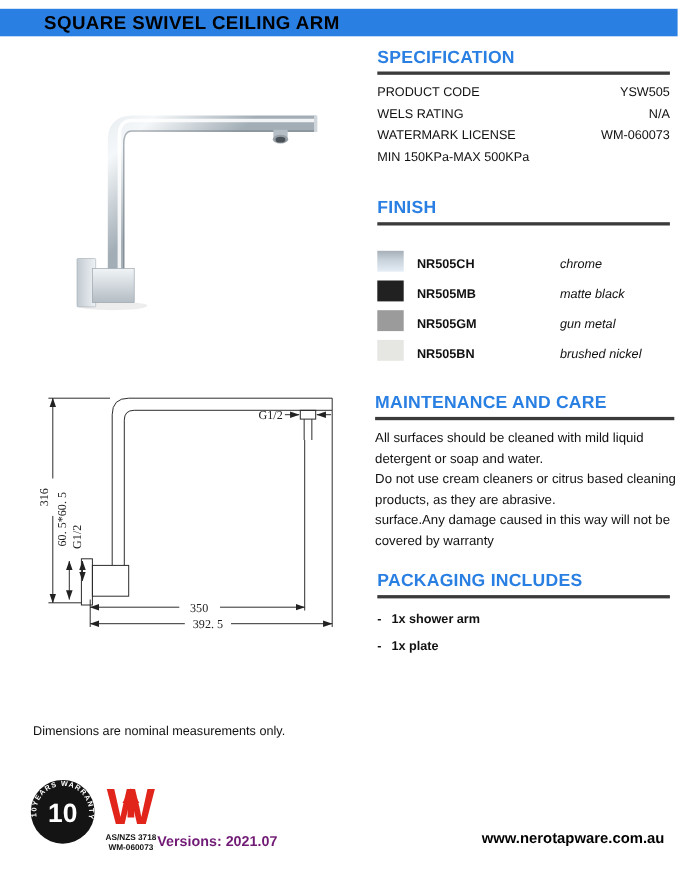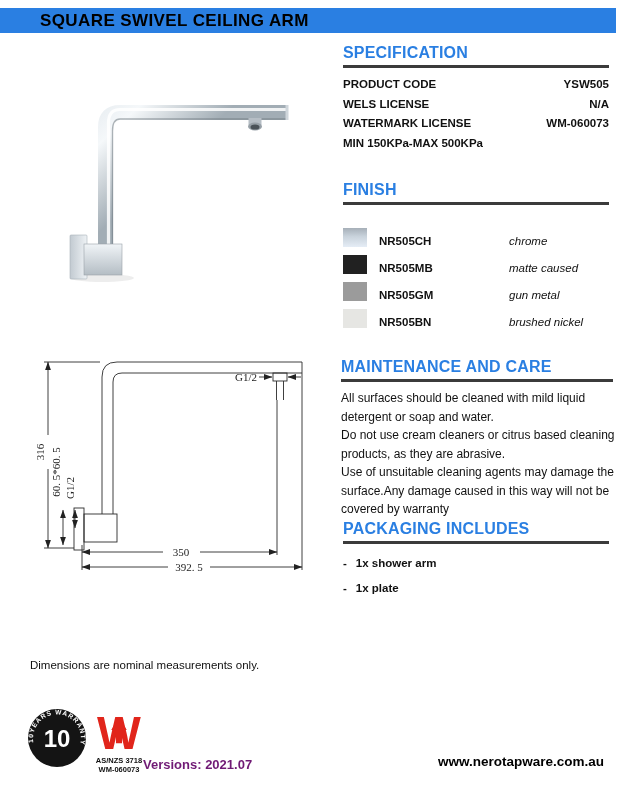--- a/index.html
+++ b/index.html
@@ -25,21 +25,21 @@
   
   .sec{position:absolute;left:343px;width:266px;}
   .sec h2{
     color:var(--accent-blue);font-size:16px;font-weight:bold;letter-spacing:.2px;
     margin-bottom:3px;
   }
   .rule{height:3px;background:var(--rule-dark);margin-bottom:7px;}
   
   .spec-row{
     display:flex;justify-content:space-between;align-items:center;
-    font-size:11.5px;font-weight:bold;line-height:19.5px;white-space:nowrap;
+    font-size:11.5px;font-weight:normal;line-height:19.5px;white-space:nowrap;
   }
   
   .finish-row{display:flex;align-items:flex-end;height:27px;}
   .swatch{width:24px;height:19px;flex:0 0 24px;}
   .finish-code{font-size:11.5px;font-weight:bold;margin-left:12px;width:130px;}
   .finish-name{font-size:11.5px;font-weight:normal;font-style:italic;}
   
   .maint-line{font-size:12px;line-height:18.5px;white-space:nowrap;}
   
   .pack-item{font-size:11.5px;font-weight:bold;line-height:25px;white-space:nowrap;}
@@ -104,21 +104,21 @@
   </svg>
 
   <div class="sec" style="top:44px">
     <h2>SPECIFICATION</h2>
     <div class="rule"></div>
     <div class="spec-row">
       <span>PRODUCT CODE</span>
       <span>YSW505</span>
     </div>
     <div class="spec-row">
-      <span>WELS LICENSE</span>
+      <span>WELS RATING</span>
       <span>N/A</span>
     </div>
     <div class="spec-row">
       <span>WATERMARK LICENSE</span>
       <span>WM-060073</span>
     </div>
     <div class="spec-row">
       <span>MIN 150KPa-MAX 500KPa</span>
     </div>
   </div>
@@ -128,21 +128,21 @@
     <div class="rule"></div>
     <div style="height:8px"></div>
     <div class="finish-row">
       <span class="swatch" style="background:linear-gradient(180deg,#a6afb8 0%,#c9d3dc 45%,#e5edf6 100%)"></span>
       <span class="finish-code">NR505CH</span>
       <span class="finish-name">chrome</span>
     </div>
     <div class="finish-row">
       <span class="swatch" style="background:#212121"></span>
       <span class="finish-code">NR505MB</span>
-      <span class="finish-name">matte caused</span>
+      <span class="finish-name">matte black</span>
     </div>
     <div class="finish-row">
       <span class="swatch" style="background:#9b9b9b"></span>
       <span class="finish-code">NR505GM</span>
       <span class="finish-name">gun metal</span>
     </div>
     <div class="finish-row">
       <span class="swatch" style="background:#e6e6e3"></span>
       <span class="finish-code">NR505BN</span>
       <span class="finish-name">brushed nickel</span>
@@ -198,21 +198,20 @@
     <text class="cad" x="227" y="29" text-anchor="end">G1/2</text>
   </svg>
 
   <div class="sec" style="top:358px;width:272px;left:341px">
     <h2>MAINTENANCE AND CARE</h2>
     <div class="rule"></div>
     <div class="maint-line">All surfaces should be cleaned with mild liquid</div>
     <div class="maint-line">detergent or soap and water.</div>
     <div class="maint-line">Do not use cream cleaners or citrus based cleaning</div>
     <div class="maint-line">products, as they are abrasive.</div>
-    <div class="maint-line">Use of unsuitable cleaning agents may damage the</div>
     <div class="maint-line">surface.Any damage caused in this way will not be</div>
     <div class="maint-line">covered by warranty</div>
   </div>
 
   <div class="sec" style="top:520px">
     <h2>PACKAGING INCLUDES</h2>
     <div class="rule"></div>
     <div class="pack-item"><span class="dash">-</span><span>1x shower arm</span></div>
     <div class="pack-item"><span class="dash">-</span><span>1x plate</span></div>
   </div>

